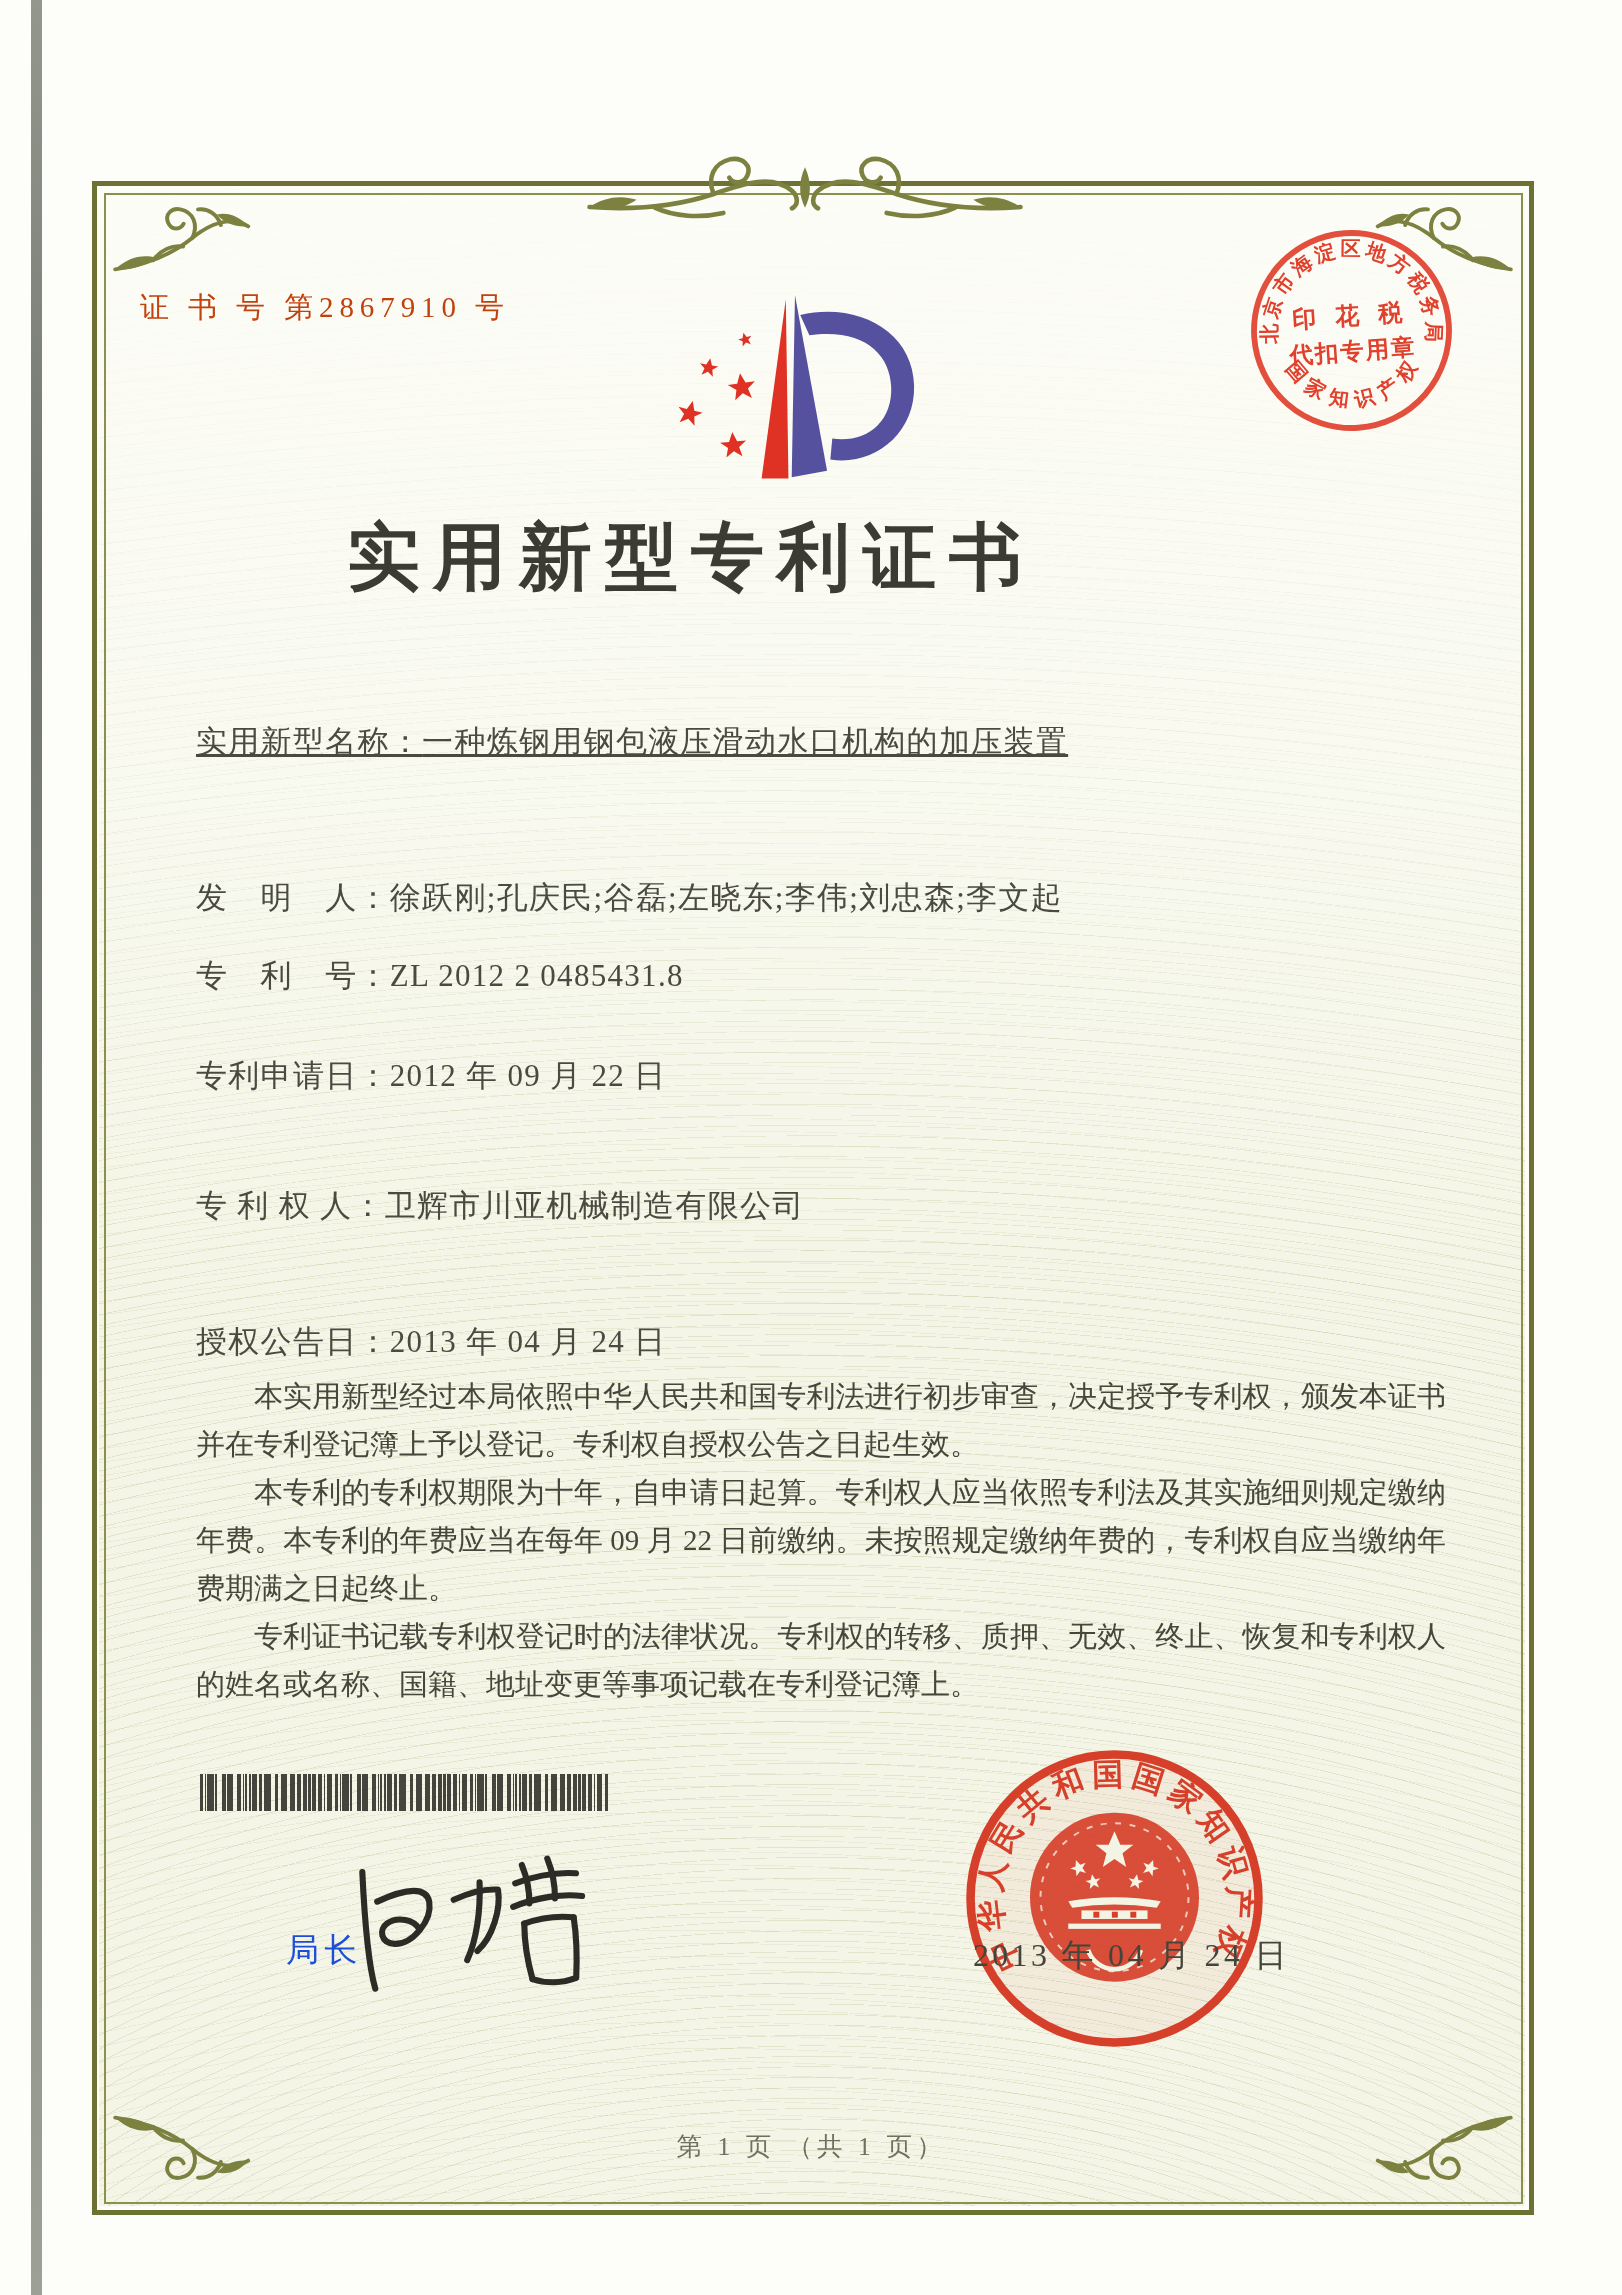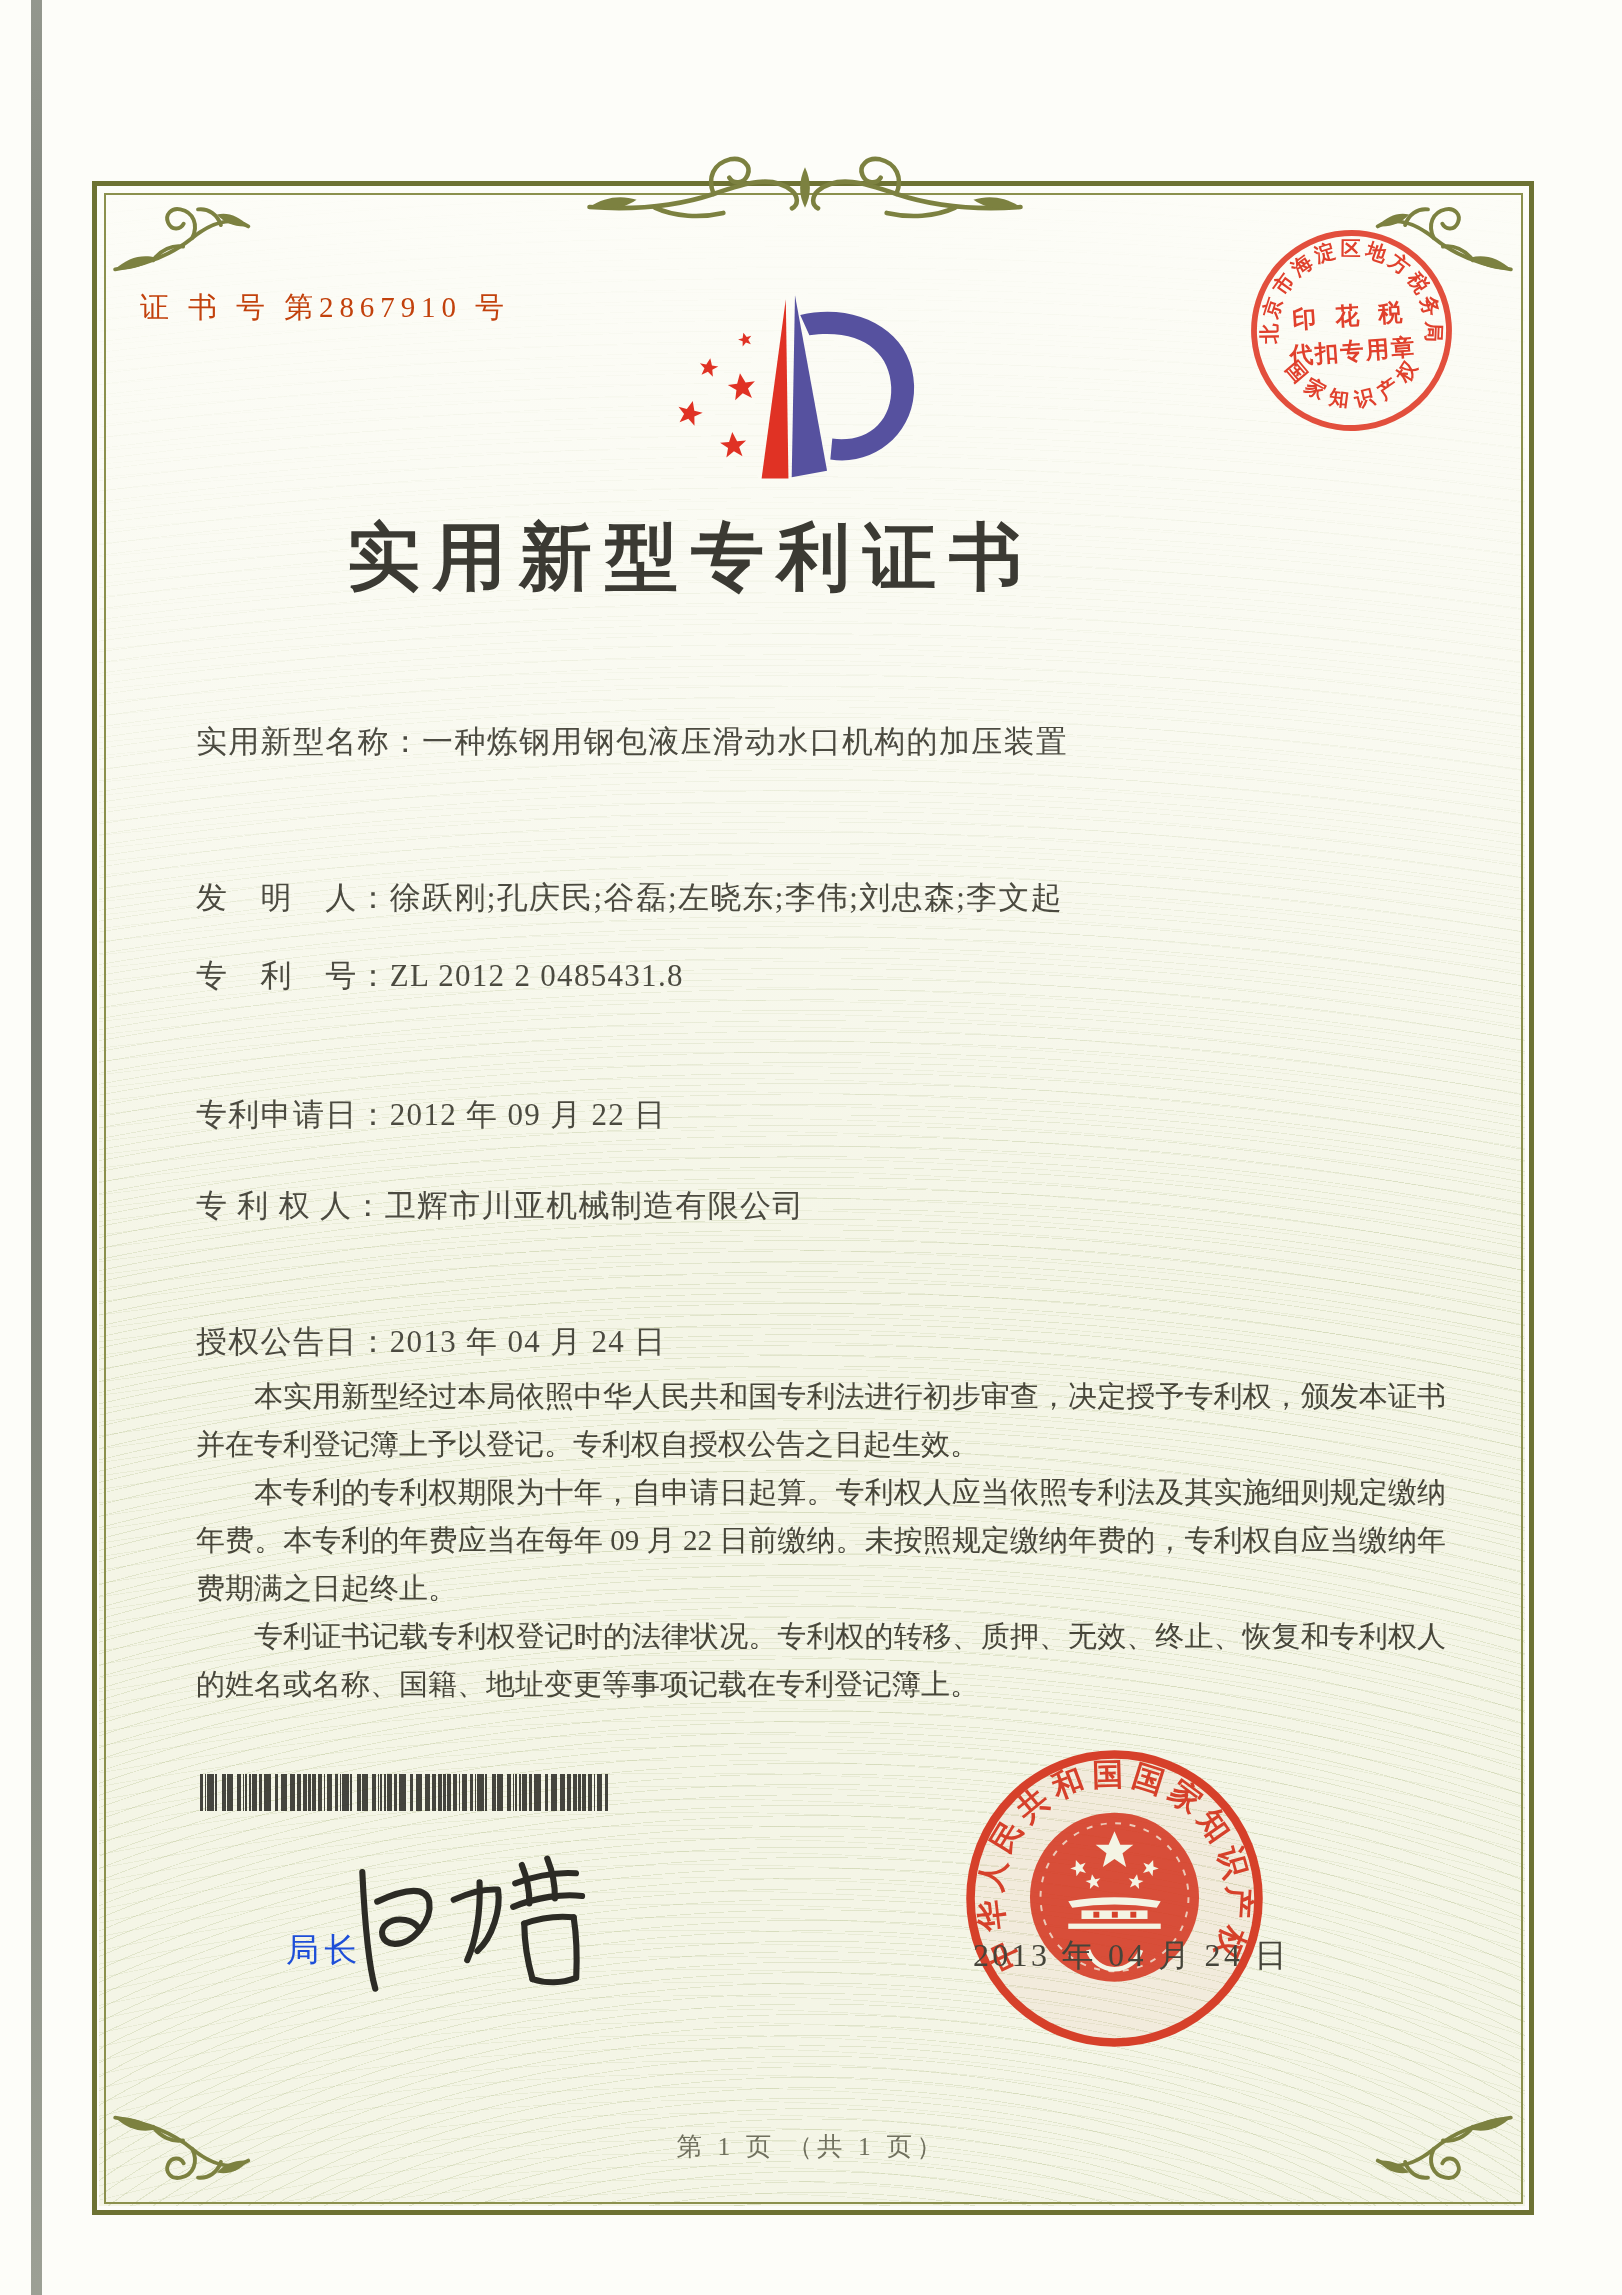--- a/index.html
+++ b/index.html
@@ -22,21 +22,21 @@
     background-color:#f4f5e6;
     background-image:
       linear-gradient(180deg,rgba(253,253,248,.95) 0%,rgba(253,253,248,.55) 28%,rgba(253,253,248,0) 55%),
       repeating-radial-gradient(ellipse 1700px 1046px at 50% 118%,rgba(146,162,92,.20) 0 1.3px,rgba(255,255,255,0) 1.3px 17px),
       repeating-radial-gradient(ellipse 1897px 1243px at 42% 150%,rgba(146,162,92,.12) 0 1.3px,rgba(255,255,255,0) 1.3px 20px);
   }
   .cert-no{left:140px;top:288px;font-size:29px;letter-spacing:5.9px;color:#c2410c;}
   .title{left:0;top:509px;width:1382px;text-align:center;font-size:73px;font-weight:bold;
     letter-spacing:13px;color:#3b3a33;}
   .field{left:196px;width:1282px;font-size:31px;color:#4b4a40;letter-spacing:1.3px;white-space:nowrap;}
-  .f0{top:721px;} .f1{top:877px;} .f2{top:955px;} .f3{top:1094px;} .f4{top:1185px;} .f5{top:1301px;margin-top:20px;}
+  .f0{top:721px;text-decoration:underline;} .f1{top:877px;} .f2{top:955px;} .f3{top:1055px;} .f4{top:1185px;} .f5{top:1301px;margin-top:20px;}
   .body-text{left:196px;top:1372px;width:1250px;font-size:29px;line-height:48px;color:#47463a;
     text-align:justify;}
   .body-text p{margin:0;text-indent:2em;}
   .barcode{left:200px;top:1774px;width:408px;height:37px;
     background-image:
       repeating-linear-gradient(90deg,#2e2d27 0 2.6px,rgba(0,0,0,0) 2.6px 4.6px,#2e2d27 4.6px 5.9px,rgba(0,0,0,0) 5.9px 9.8px,#2e2d27 9.8px 13.7px,rgba(0,0,0,0) 13.7px 15.7px,#2e2d27 15.7px 17px,rgba(0,0,0,0) 17px 21.6px,#2e2d27 21.6px 23.5px,rgba(0,0,0,0) 23.5px 27px),
       repeating-linear-gradient(90deg,#2e2d27 0 2px,rgba(0,0,0,0) 2px 7.2px,#2e2d27 7.2px 11px,rgba(0,0,0,0) 11px 15px);
     opacity:.88;}
   .sig-label{left:286px;top:1928px;font-size:33px;color:#1d4ed8;letter-spacing:5.2px;}
   .signature{left:347px;top:1856px;width:249px;height:150px;transform:rotate(-5deg);}

